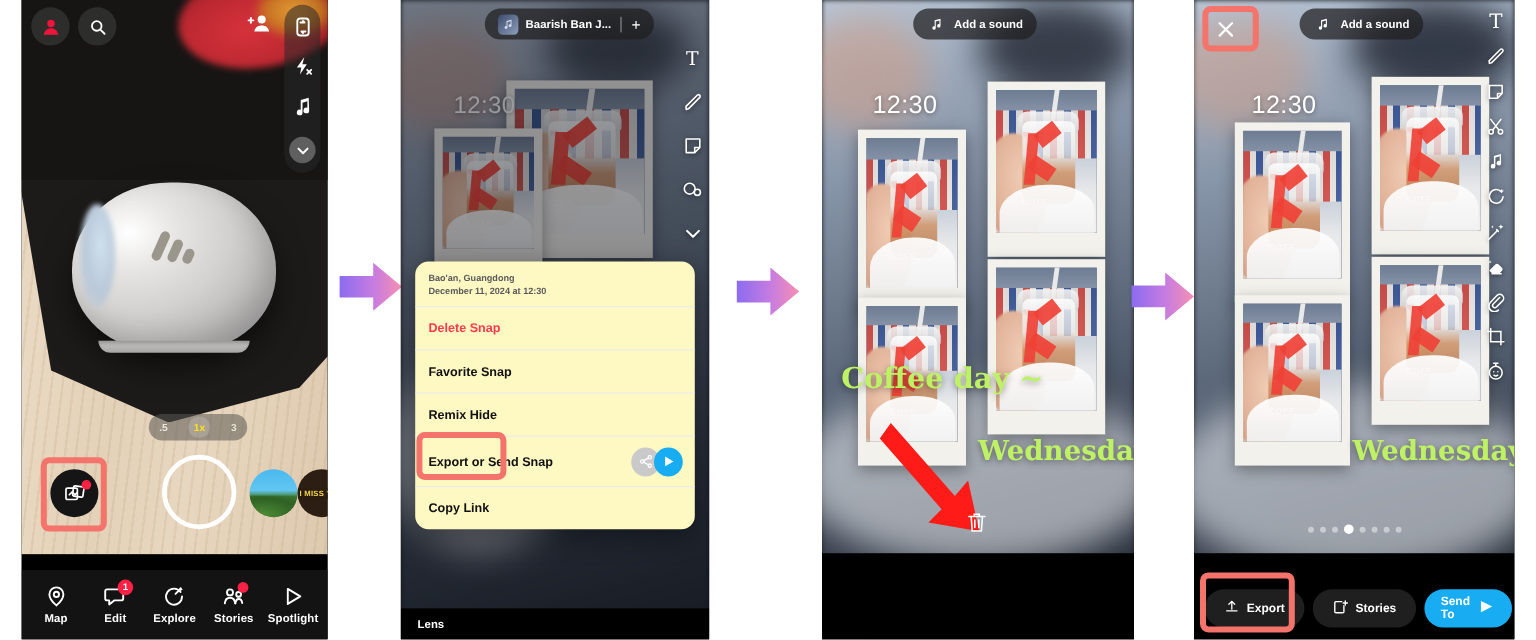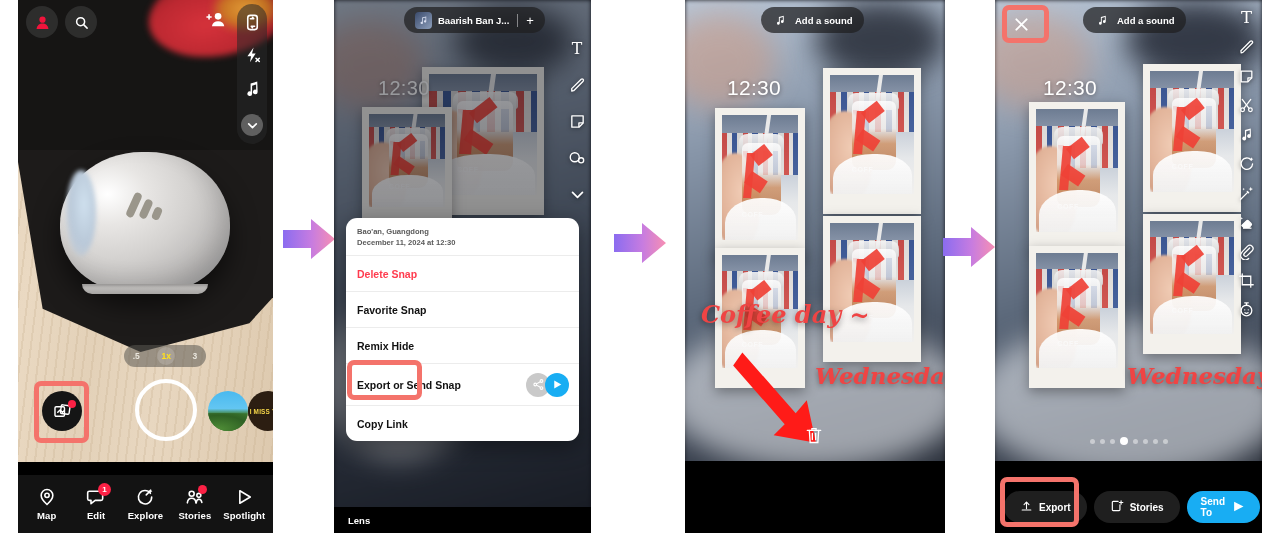--- a/index.html
+++ b/index.html
@@ -231,22 +231,22 @@
     background:linear-gradient(180deg, rgba(255,255,255,.92), rgba(238,238,238,.98));
     border-radius:50% 44% 10% 10%;
     filter:blur(.5px);
   }
 
   .time-ovl{
     position:absolute; color:#fff; font-weight:400;
     text-shadow:0 1px 4px rgba(0,0,0,.45); letter-spacing:.3px;
   }
   .script{
-    position:absolute; color:#ef4444; font-family:"DejaVu Serif", serif;
-    font-style:italic; font-weight:700;
+    position:absolute; color:#bef264; font-family:"DejaVu Serif", serif;
+    font-weight:700;
     text-shadow:0 2px 6px rgba(0,0,0,.45);
   }
   .soundpill{
     position:absolute; height:26px; border-radius:14px;
     background:rgba(30,30,32,.72); display:flex; align-items:center; gap:6px;
     padding:0 11px; color:#fff; font-size:9.5px; font-weight:600;
   }
   .soundpill .thumb{
     width:17px; height:17px; border-radius:4px; overflow:hidden;
     background:linear-gradient(135deg,#3a4a6b,#8ea0bd);
@@ -254,21 +254,21 @@
   }
   .soundpill .divider{ width:1px; height:13px; background:rgba(255,255,255,.45); margin:0 2px;}
   .tool-rail{
     position:absolute; right:4px; display:flex; flex-direction:column; align-items:center;
   }
   .tool-rail .t{ display:flex; align-items:center; justify-content:center; }
   .tool-rail svg{ display:block; filter:drop-shadow(0 1px 2px rgba(0,0,0,.5)); }
 
   
   .sheet{
-    position:absolute; background:#ffffff; border-radius:11px; overflow:hidden;
+    position:absolute; background:#fef9c3; border-radius:11px; overflow:hidden;
     box-shadow:0 6px 22px rgba(0,0,0,.4);
   }
   .sheet .meta{ padding:8px 11px 7px; }
   .sheet .meta div{ font-size:7.6px; color:#5a5a5a; line-height:1.45; font-weight:600;}
   .sheet .row{
     height:36px; display:flex; align-items:center; padding:5px 11px;
     border-top:1px solid #ececec; font-size:10.5px; color:#111; font-weight:700;
     position:relative;
   }
   .sheet .row.danger{ color:#ff3b4e; }

